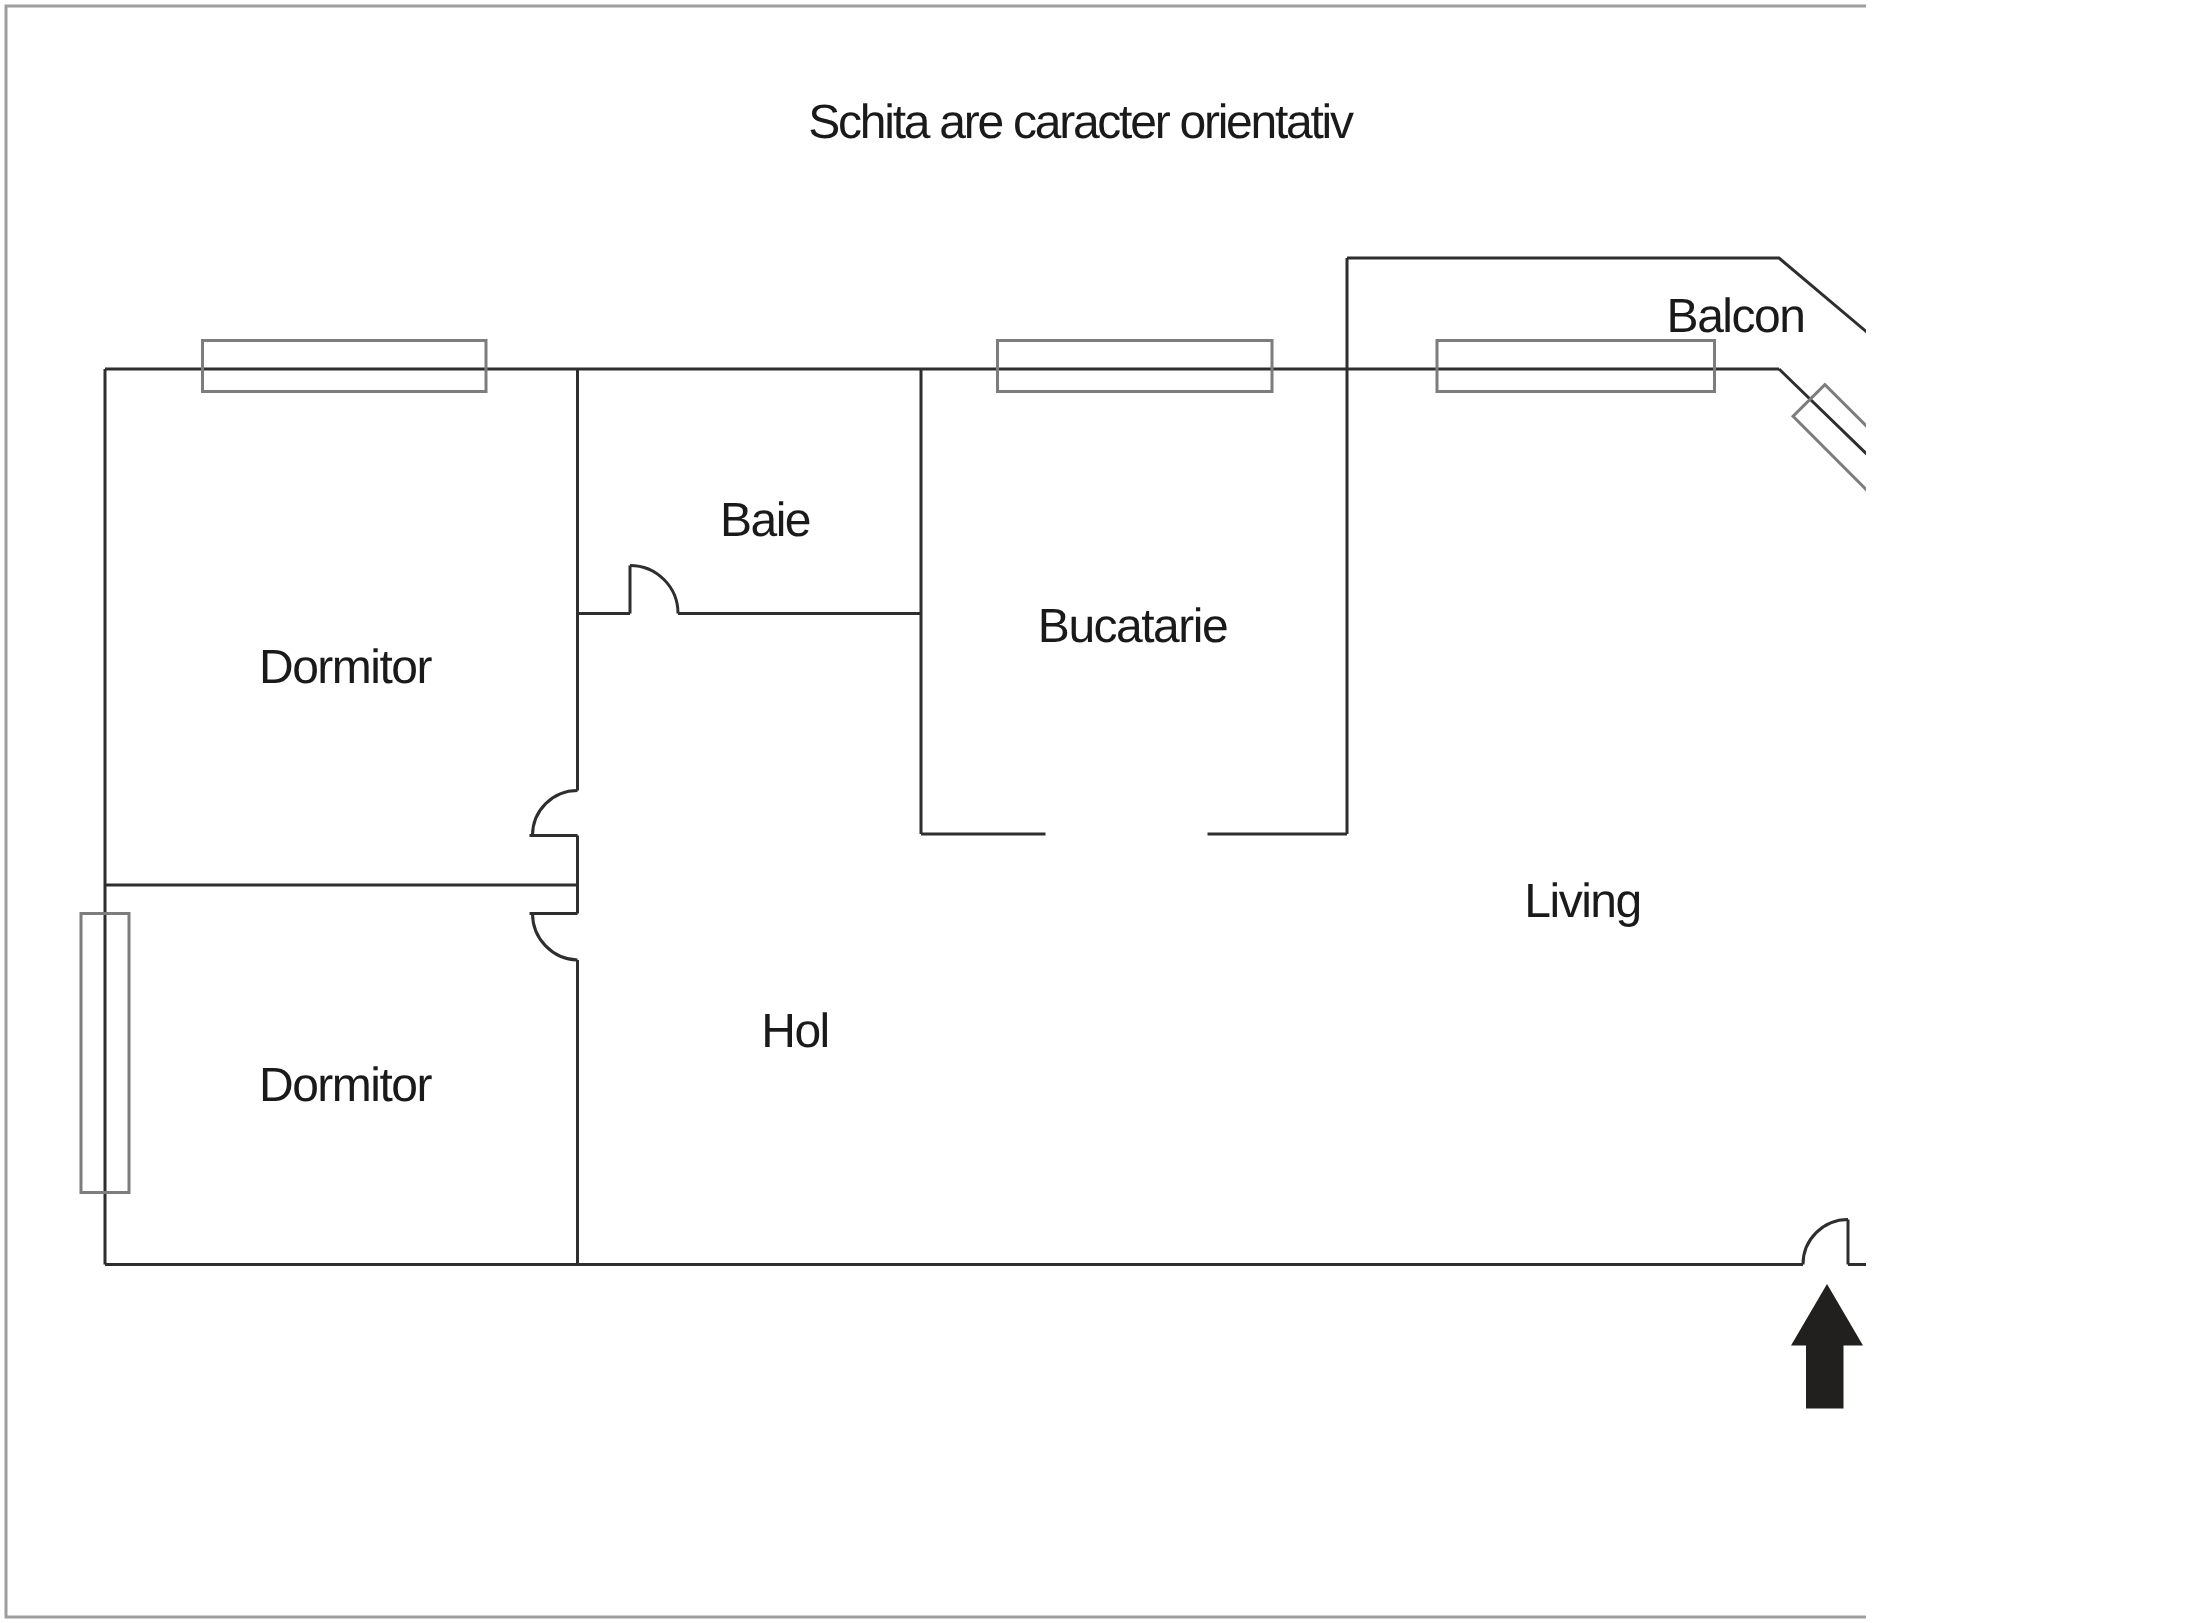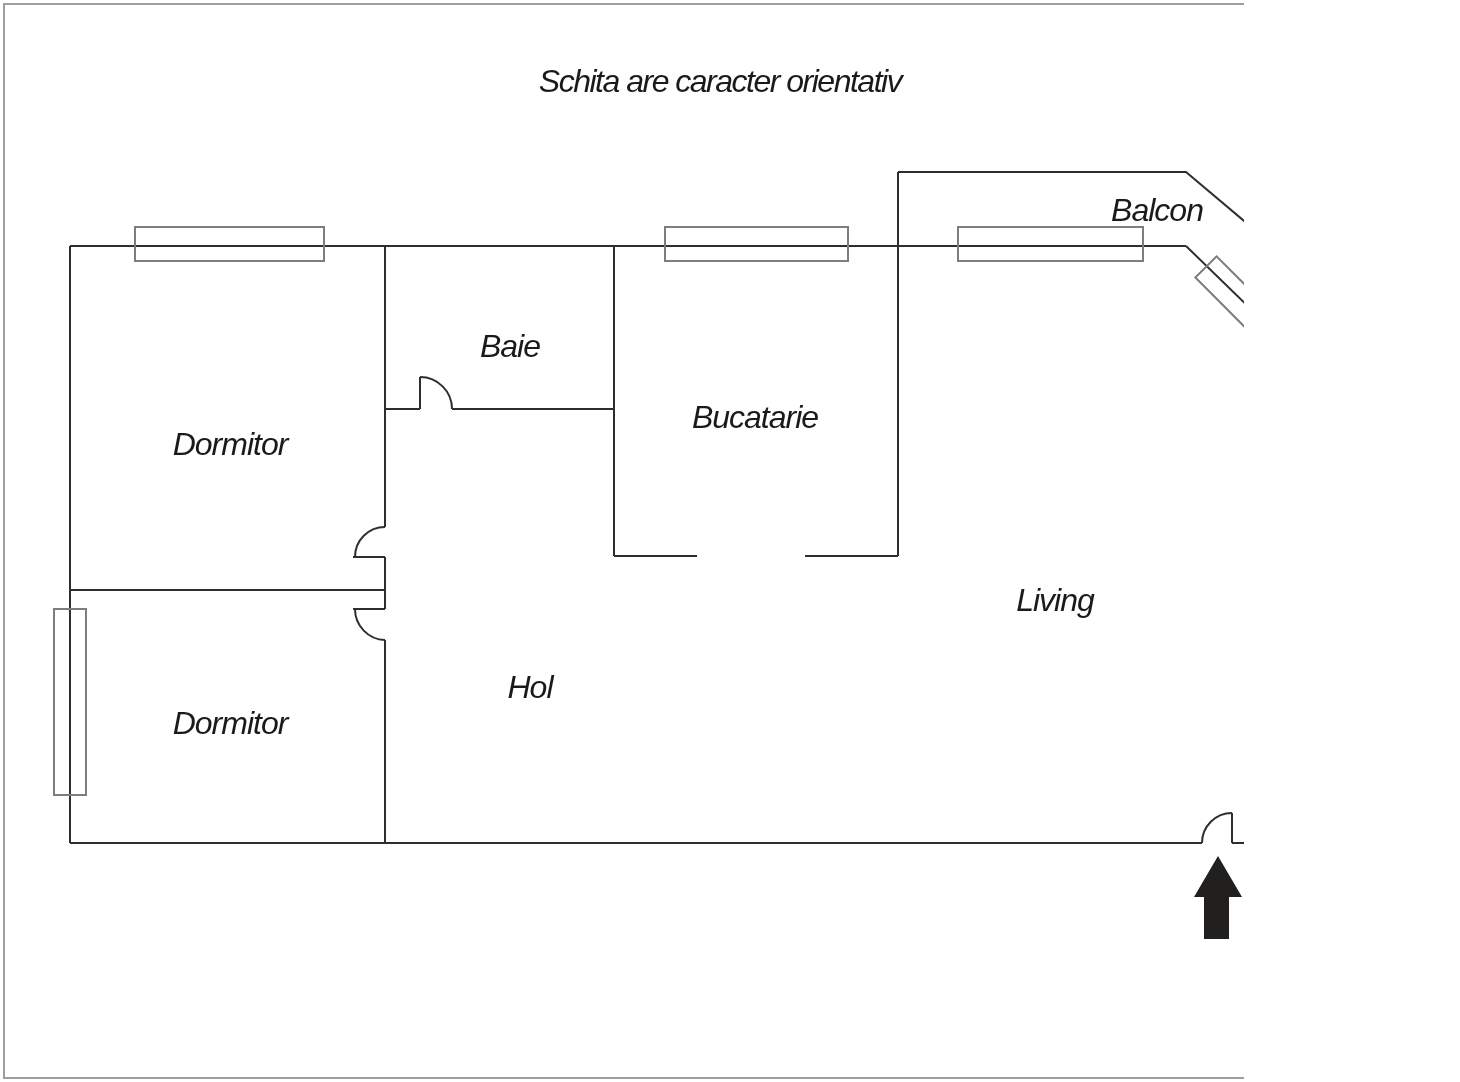--- a/index.html
+++ b/index.html
@@ -7,21 +7,20 @@
     padding: 0;
     background: #ffffff;
   }
   .canvas {
     position: relative;
     width: 1244px;
     height: 1082px;
     background: var(--background, #ffffff);
     font-family: "Liberation Sans", sans-serif;
     overflow: hidden;
-    font-style: italic;
   }
   svg.plan {
     position: absolute;
     left: 0;
     top: 0;
     display: block;
   }
   .border-rect {
     fill: none;
     stroke: var(--border, #9e9e9e);

